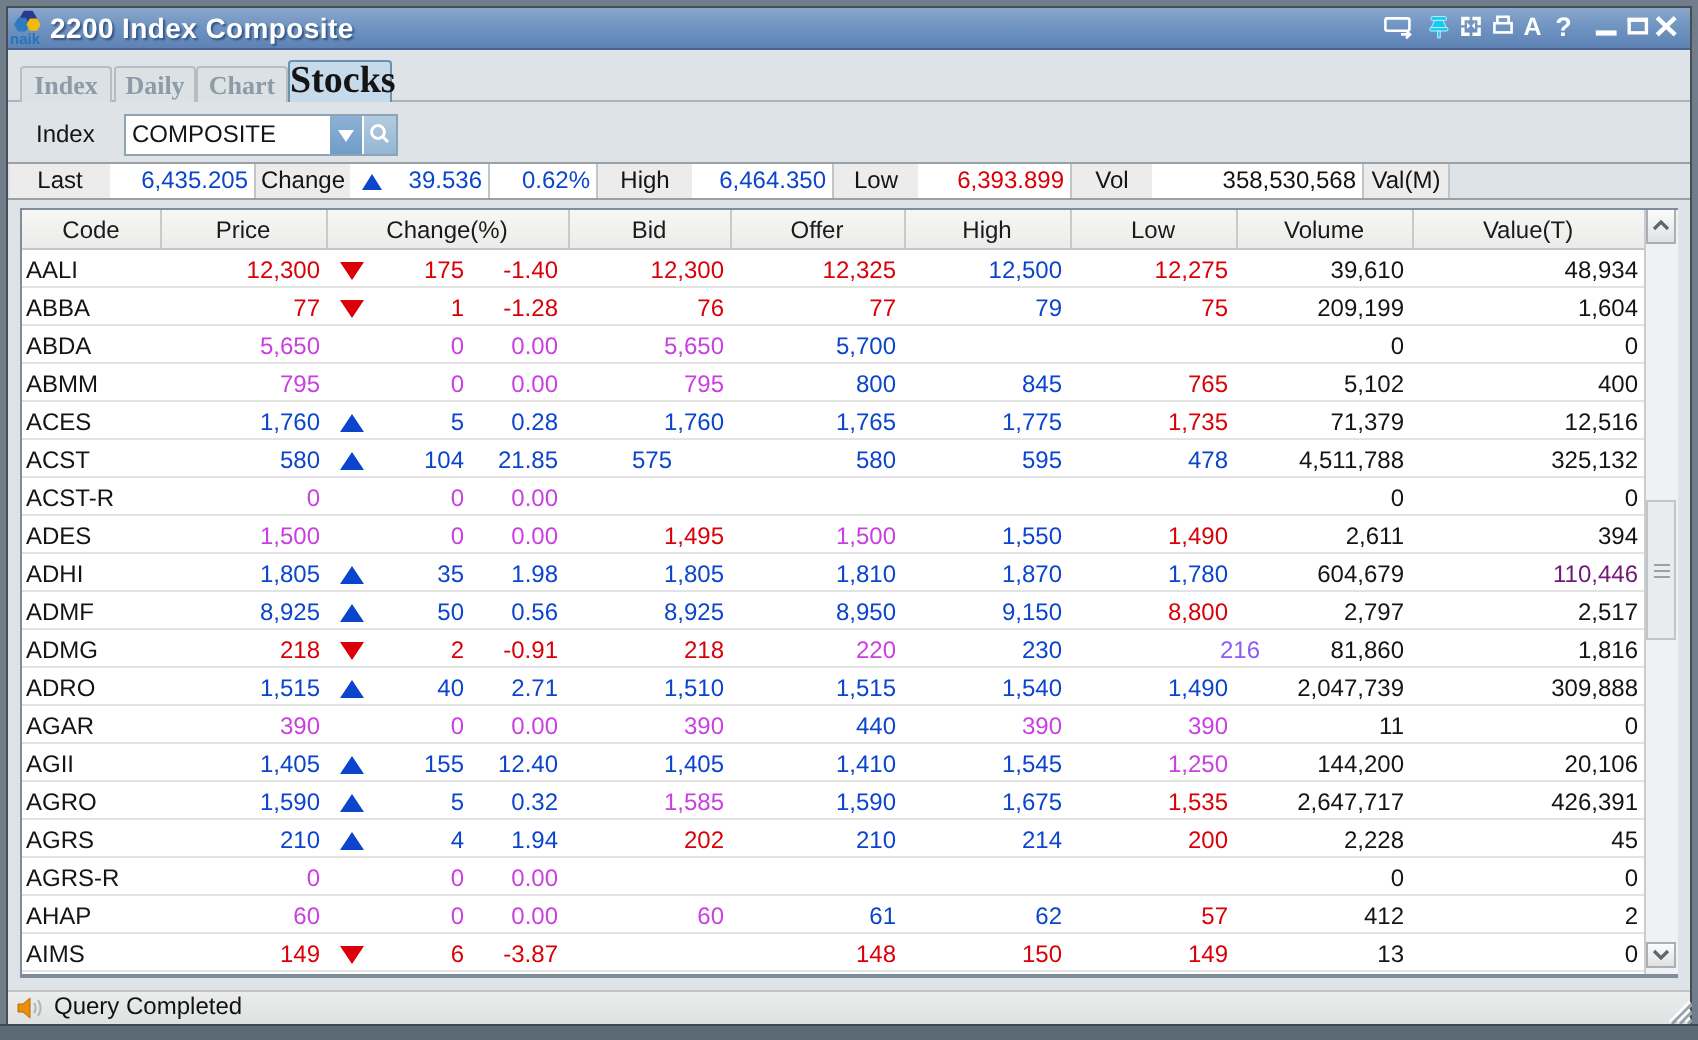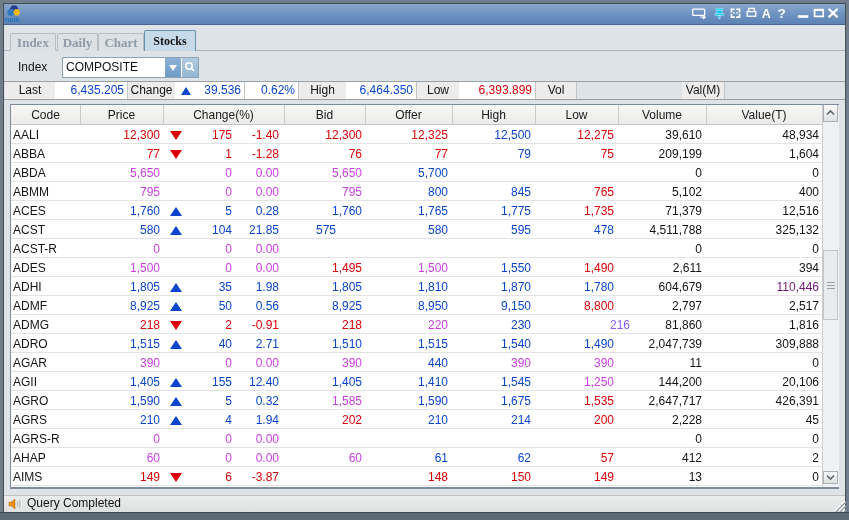--- a/index.html
+++ b/index.html
@@ -8,21 +8,21 @@
 #tbar{position:absolute;left:4px;top:4px;width:841px;height:20px;
  background:linear-gradient(#8aa6cb,#7095c2 45%,#5e82b4);border-bottom:1px solid #49648f;}
 #title{position:absolute;left:25px;top:4px;height:21px;line-height:21px;font-weight:bold;
  font-size:14px;color:#fff;text-shadow:1px 1px 1px rgba(25,55,105,.65);letter-spacing:.2px;}
 
 .tab{position:absolute;top:33px;height:17px;background:#dce1e4;border:1px solid #b5bec5;border-bottom:none;
  border-radius:2px 2px 0 0;font-family:"Liberation Serif",serif;font-weight:bold;font-size:13px;
  color:#8c9ba8;text-align:center;line-height:17px;}
 #tabactive{position:absolute;top:30px;left:144px;width:50px;height:20px;background:#c7daea;
  border:1px solid #6b92ac;border-bottom:none;border-radius:2px 2px 0 0;
- font-family:"Liberation Serif",serif;font-weight:bold;font-size:12px;color:#141414;
+ font-family:"Liberation Serif",serif;font-weight:bold;font-size:19px;color:#141414;
  text-align:center;line-height:20px;}
 
 .rw{position:absolute;left:11px;width:811px;height:18px;border-bottom:1px solid #e3e3e3;
  line-height:21px;background:#fff;}
 .cl{position:absolute;color:#141414;}
 .cr{position:absolute;}
 .tri{position:absolute;top:6px;width:12px;height:9px;}
 .hc{position:absolute;top:105px;height:20px;line-height:21px;transform:translateX(-50%);color:#1a1a1a;}
 </style></head>
 <body>
@@ -31,20 +31,21 @@
 
  <div id="tbar"></div>
  <svg style="position:absolute;left:4px;top:4px" width="20" height="19" viewBox="0 0 20 19">
    <g stroke-linejoin="round">
    <path d="M8.2 2 L12 2 L13.9 5.3 L12 8.6 L8.2 8.6 L6.3 5.3 Z" fill="#273a8e" stroke="#273a8e" stroke-width="1.2"></path>
    <path d="M5.3 5.5 L8.6 5.5 L10.2 8.3 L8.6 11.1 L5.3 11.1 L3.7 8.3 Z" fill="#2e7bbf" stroke="#2e7bbf" stroke-width="1.2"></path>
    <path d="M11.3 5.8 L14.2 5.8 L15.6 8.3 L14.2 10.8 L11.3 10.8 L9.9 8.3 Z" fill="#f5b80d" stroke="#f5b80d" stroke-width="1.2"></path>
    </g>
    <text x="1" y="18" font-size="7.5" font-weight="bold" fill="#2574b8" font-family="Liberation Sans">naik</text>
  </svg>
+ <div id="title">2200 Index Composite</div>
 
  <svg style="position:absolute;left:692px;top:7px" width="156" height="13" viewBox="0 0 156 13">
   <g fill="none" stroke="#fff" stroke-width="1.3">
    <rect x="0.7" y="2.2" width="12" height="6.2" rx="1"></rect>
    <path d="M8.5 10.2 h4.5 M11 8.3 l2 1.9 l-2 1.9"></path>
   </g>
   <g fill="#17c9f2" stroke="#bdeefd" stroke-width=".5">
    <rect x="23.6" y="1.3" width="7.6" height="1.9" rx=".5"></rect>
    <path d="M25.3 3.2 h4.2 l1.7 3.6 h-7.6 Z"></path>
    <rect x="22.9" y="6.8" width="9" height="1.7" rx=".4"></rect>
@@ -94,20 +95,21 @@
  <div style="position:absolute;left:5px;width:50px;top:82px;height:17px;background:#ececec;border-right:1px solid #c2c4c5;line-height:17px;color:#141414;text-align:center;">Last</div>
 <div style="position:absolute;left:55px;width:73px;top:82px;height:17px;background:#ffffff;border-right:1px solid #c2c4c5;line-height:17px;color:#0b45ce;text-align:right;padding-right:3px;box-sizing:border-box;">6,435.205</div>
 <div style="position:absolute;left:128px;width:47px;top:82px;height:17px;background:#ececec;border-right:1px solid #c2c4c5;line-height:17px;color:#141414;text-align:center;">Change</div>
 <div style="position:absolute;left:175px;width:70px;top:82px;height:17px;background:#ffffff;border-right:1px solid #c2c4c5;line-height:17px;color:#0b45ce;text-align:right;padding-right:3px;box-sizing:border-box;">39.536</div>
 <div style="position:absolute;left:245px;width:54px;top:82px;height:17px;background:#ffffff;border-right:1px solid #c2c4c5;line-height:17px;color:#0b45ce;text-align:right;padding-right:3px;box-sizing:border-box;">0.62%</div>
 <div style="position:absolute;left:299px;width:47px;top:82px;height:17px;background:#ececec;border-right:1px solid #c2c4c5;line-height:17px;color:#141414;text-align:center;">High</div>
 <div style="position:absolute;left:346px;width:71px;top:82px;height:17px;background:#ffffff;border-right:1px solid #c2c4c5;line-height:17px;color:#0b45ce;text-align:right;padding-right:3px;box-sizing:border-box;">6,464.350</div>
 <div style="position:absolute;left:417px;width:42px;top:82px;height:17px;background:#ececec;border-right:1px solid #c2c4c5;line-height:17px;color:#141414;text-align:center;">Low</div>
 <div style="position:absolute;left:459px;width:77px;top:82px;height:17px;background:#ffffff;border-right:1px solid #c2c4c5;line-height:17px;color:#d90007;text-align:right;padding-right:3px;box-sizing:border-box;">6,393.899</div>
 <div style="position:absolute;left:536px;width:40px;top:82px;height:17px;background:#ececec;border-right:1px solid #c2c4c5;line-height:17px;color:#141414;text-align:center;">Vol</div>
+<div style="position:absolute;left:576px;width:106px;top:82px;height:17px;background:#ffffff;border-right:1px solid #c2c4c5;line-height:17px;color:#141414;text-align:right;padding-right:3px;box-sizing:border-box;">358,530,568</div>
 <div style="position:absolute;left:682px;width:42px;top:82px;height:17px;background:#ececec;border-right:1px solid #c2c4c5;line-height:17px;color:#141414;text-align:center;">Val(M)</div>
 <div style="position:absolute;left:181px;top:87px;width:0;height:0;border-left:5px solid transparent;border-right:5px solid transparent;border-bottom:8px solid #0b45ce"></div>
 
  <div style="position:absolute;left:10px;top:104px;width:827px;height:382px;border:1px solid #7e8d99;background:#fff"></div>
  <div style="position:absolute;left:10px;top:488px;width:829px;height:1px;background:#7e8d99"></div>
  <div style="position:absolute;left:11px;top:105px;width:811px;height:19px;background:linear-gradient(#f7f7f6,#ebebe9);border-bottom:1px solid #c6c6c6"></div>
  <span class="hc" style="left:45.5px">Code</span>
 <span class="hc" style="left:121.5px">Price</span>
 <div style="position:absolute;left:80px;top:105px;width:1px;height:19px;background:#c9cbcb"></div>
 <span class="hc" style="left:223.5px">Change(%)</span>

